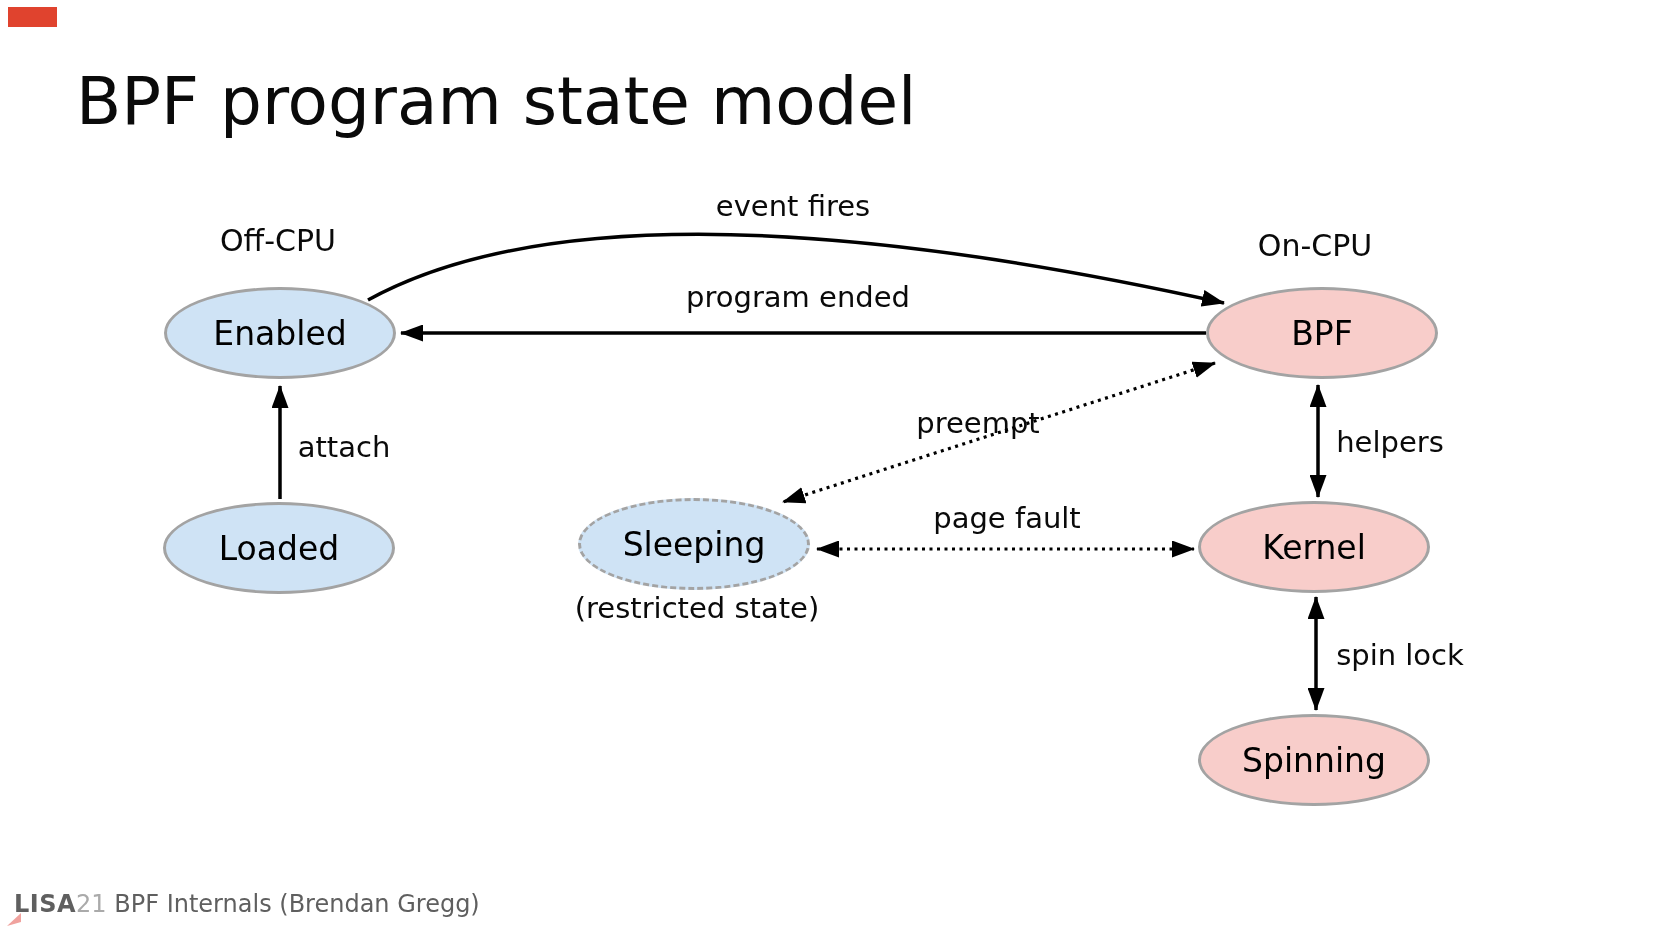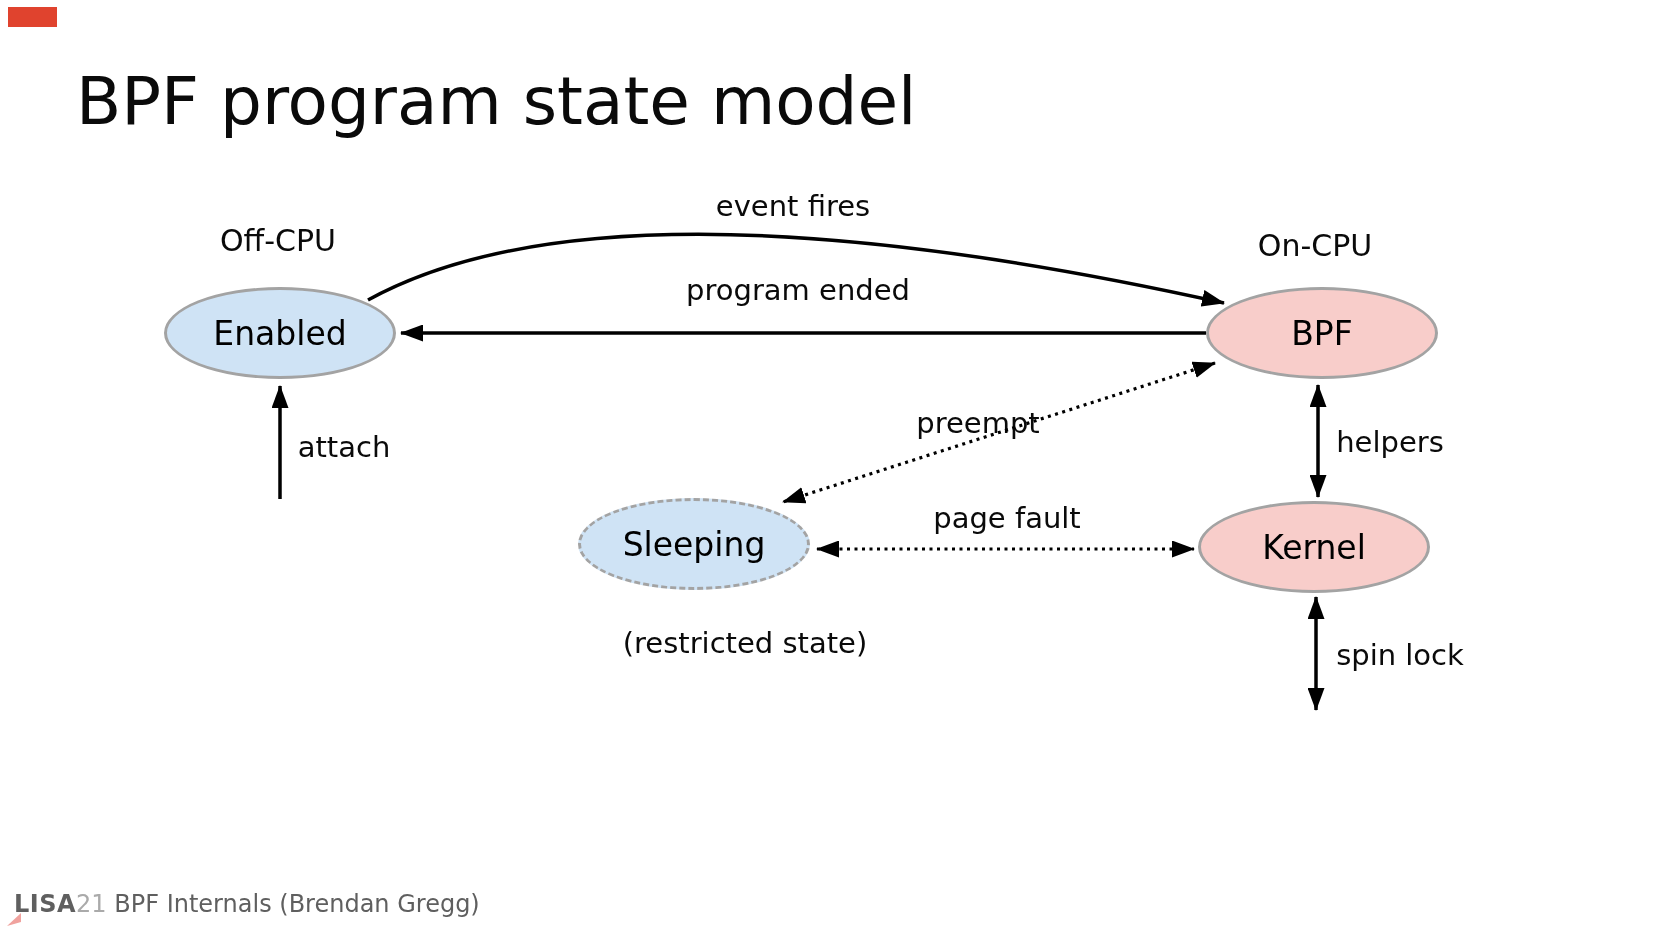--- a/index.html
+++ b/index.html
@@ -57,27 +57,27 @@
     transform: translate(-50%, -50%);
     font-size: 29px;
     white-space: nowrap;
     color: #0a0a0a;
   }
   .lbl.region { font-size: 30px; }
 
   #lbl-off-cpu       { left: 278px;  top: 240px; }
   #lbl-on-cpu        { left: 1315px; top: 245px; }
   #lbl-event-fires   { left: 793px;  top: 206px; }
-  #lbl-program-ended { left: 798px;  top: 290px; }
+  #lbl-program-ended { left: 798px;  top: 297px; }
   #lbl-attach        { left: 344px;  top: 447px; }
   #lbl-preempt       { left: 942px;  top: 423px; margin-left: 36px; }
   #lbl-page-fault    { left: 1007px; top: 518px; }
   #lbl-helpers       { left: 1390px; top: 442px; }
   #lbl-spin-lock     { left: 1400px; top: 655px; }
-  #lbl-restricted    { left: 697px;  top: 643px; margin-left: 48px; }
+  #lbl-restricted    { left: 697px;  top: 608px; }
 
   
   #edges {
     position: absolute;
     left: 0; top: 0;
     width: 1654px;
     height: 931px;
     pointer-events: none;
   }
   .edge { stroke: #000; stroke-width: 3.5; fill: none; }
@@ -111,28 +111,34 @@
   <div class="red-bar"></div>
 
   <div class="slide-title">BPF program state model</div>
 
   <div class="lbl region" id="lbl-off-cpu">Off-CPU</div>
   <div class="lbl region" id="lbl-on-cpu">On-CPU</div>
 
   <div class="node blue" id="node-enabled">
     <span>Enabled</span>
   </div>
+  <div class="node blue" id="node-loaded">
+    <span>Loaded</span>
+  </div>
   <div class="node blue dashed" id="node-sleeping">
     <span>Sleeping</span>
   </div>
   <div class="node pink" id="node-bpf">
     <span>BPF</span>
   </div>
   <div class="node pink" id="node-kernel">
     <span>Kernel</span>
+  </div>
+  <div class="node pink" id="node-spinning">
+    <span>Spinning</span>
   </div>
 
   <div class="lbl" id="lbl-event-fires">event fires</div>
   <div class="lbl" id="lbl-program-ended">program ended</div>
   <div class="lbl" id="lbl-attach">attach</div>
   <div class="lbl" id="lbl-preempt">preempt</div>
   <div class="lbl" id="lbl-page-fault">page fault</div>
   <div class="lbl" id="lbl-helpers">helpers</div>
   <div class="lbl" id="lbl-spin-lock">spin lock</div>
   <div class="lbl" id="lbl-restricted">(restricted state)</div>

